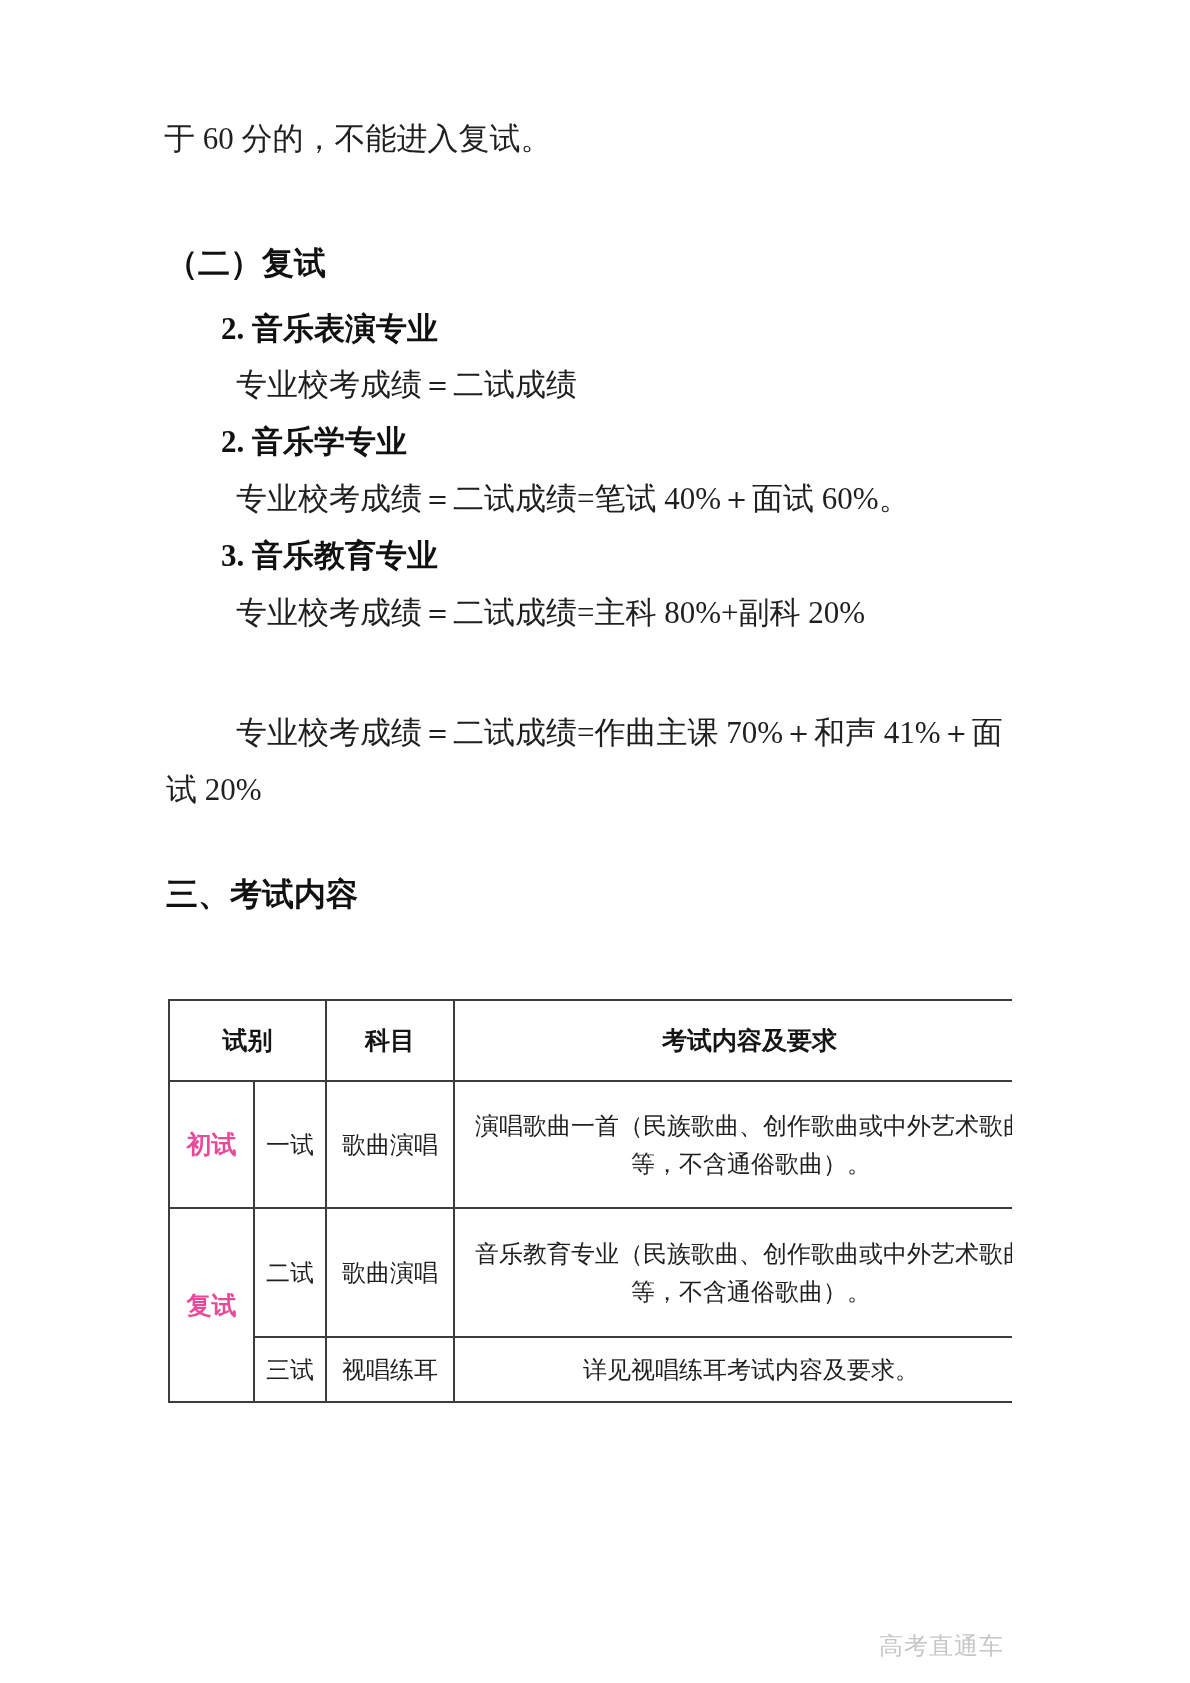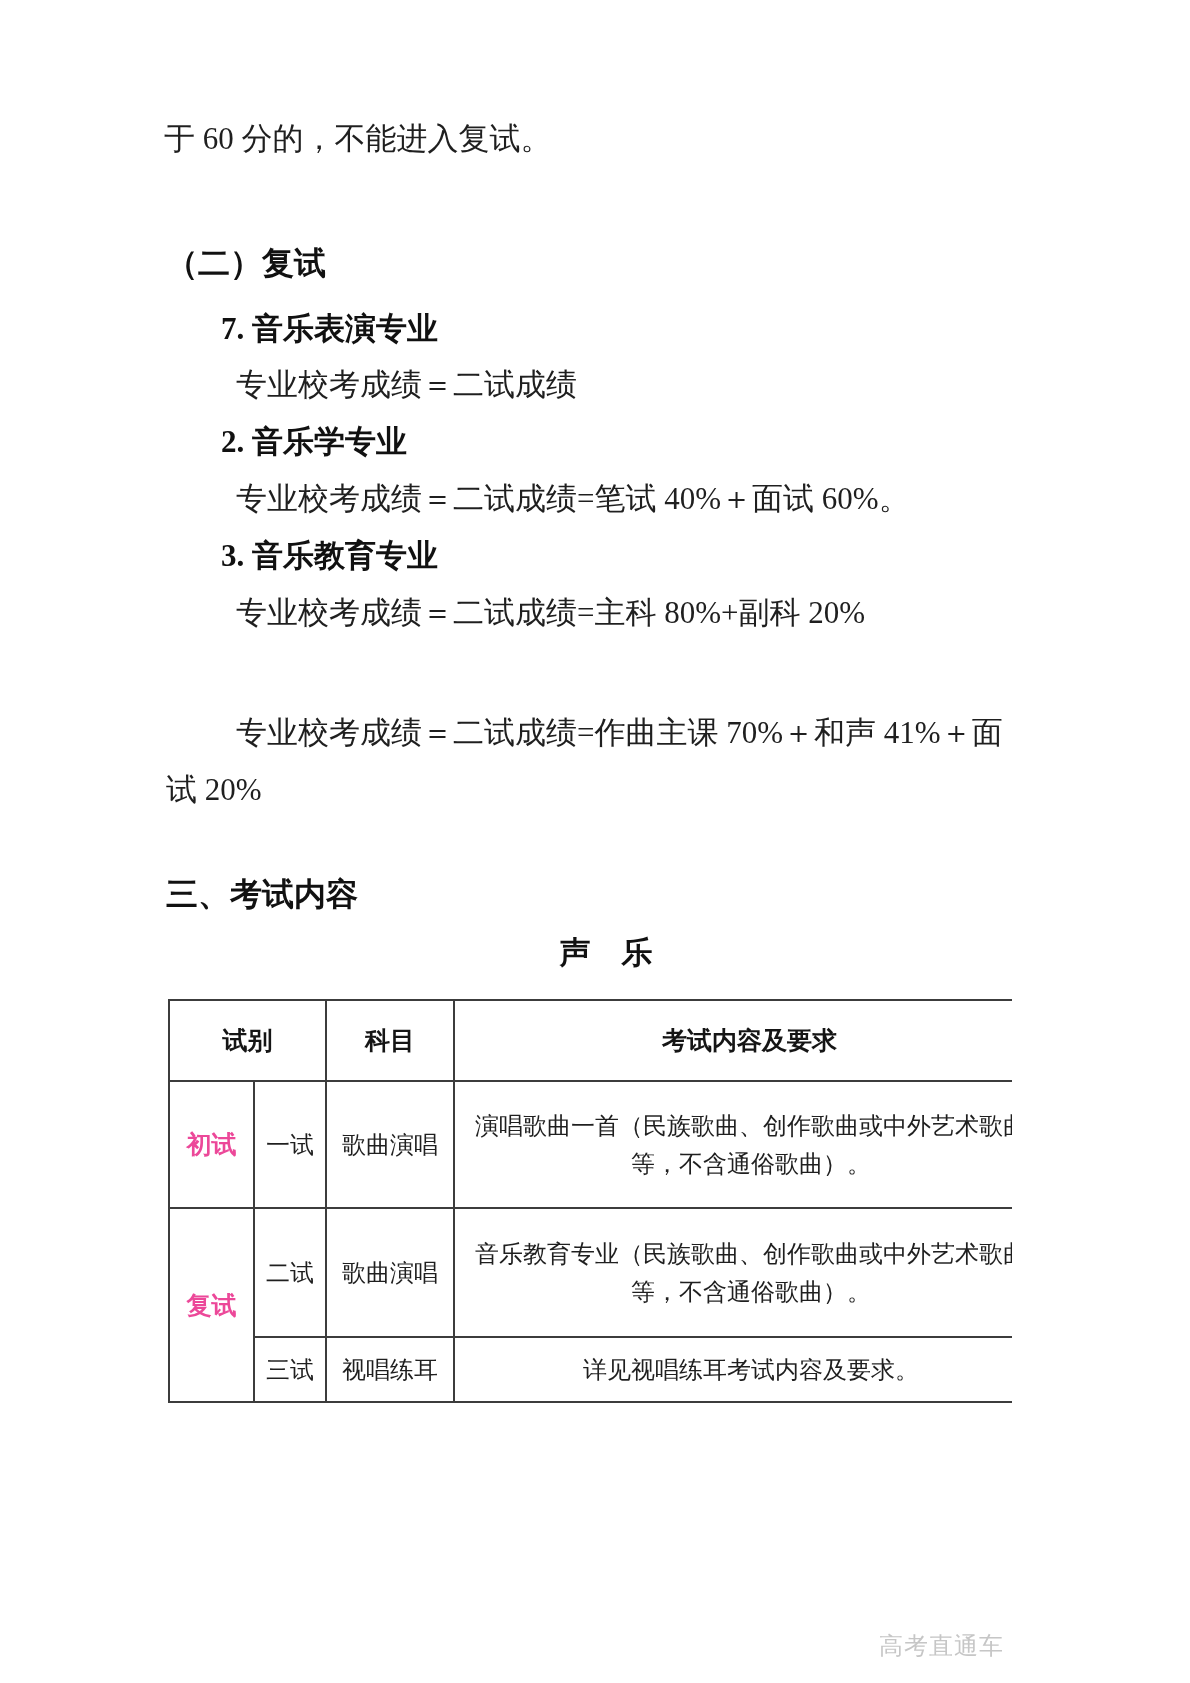--- a/index.html
+++ b/index.html
@@ -87,35 +87,34 @@
 </style>
 </head>
 <body>
 
 <div class="page">
 
   <div class="line" style="left:164px; top:120px;">于 60 分的，不能进入复试。</div>
 
   <div class="line heading" style="left:166px; top:243px;">（二）复试</div>
 
-  <div class="line item-heading" style="left:221px; top:310px;">7. 音乐表演专业</div>
+  <div class="line item-heading" style="left:221px; top:310px;">2. 音乐表演专业</div>
   <div class="line" style="left:236px; top:366px;">专业校考成绩＝二试成绩</div>
 
   <div class="line item-heading" style="left:221px; top:423px;">2. 音乐学专业</div>
   <div class="line" style="left:236px; top:480px;">专业校考成绩＝二试成绩=笔试 40%＋面试 60%。</div>
 
   <div class="line item-heading" style="left:221px; top:537px;">3. 音乐教育专业</div>
   <div class="line" style="left:236px; top:594px;">专业校考成绩＝二试成绩=主科 80%+副科 20%</div>
 
   <div class="line" style="left:236px; top:714px;">专业校考成绩＝二试成绩=作曲主课 70%＋和声 41%＋面</div>
   <div class="line" style="left:166px; top:771px;">试 20%</div>
 
   <div class="line heading" style="left:166px; top:874px;">三、考试内容</div>
 
-  <div class="table-title">声　乐</div>
 
   <table class="exam">
     <colgroup>
       <col style="width:85px">
       <col style="width:72px">
       <col style="width:128px">
       <col style="width:591px">
     </colgroup>
     <tbody>
         <tr style="height:81px;padding-left:12px;">

